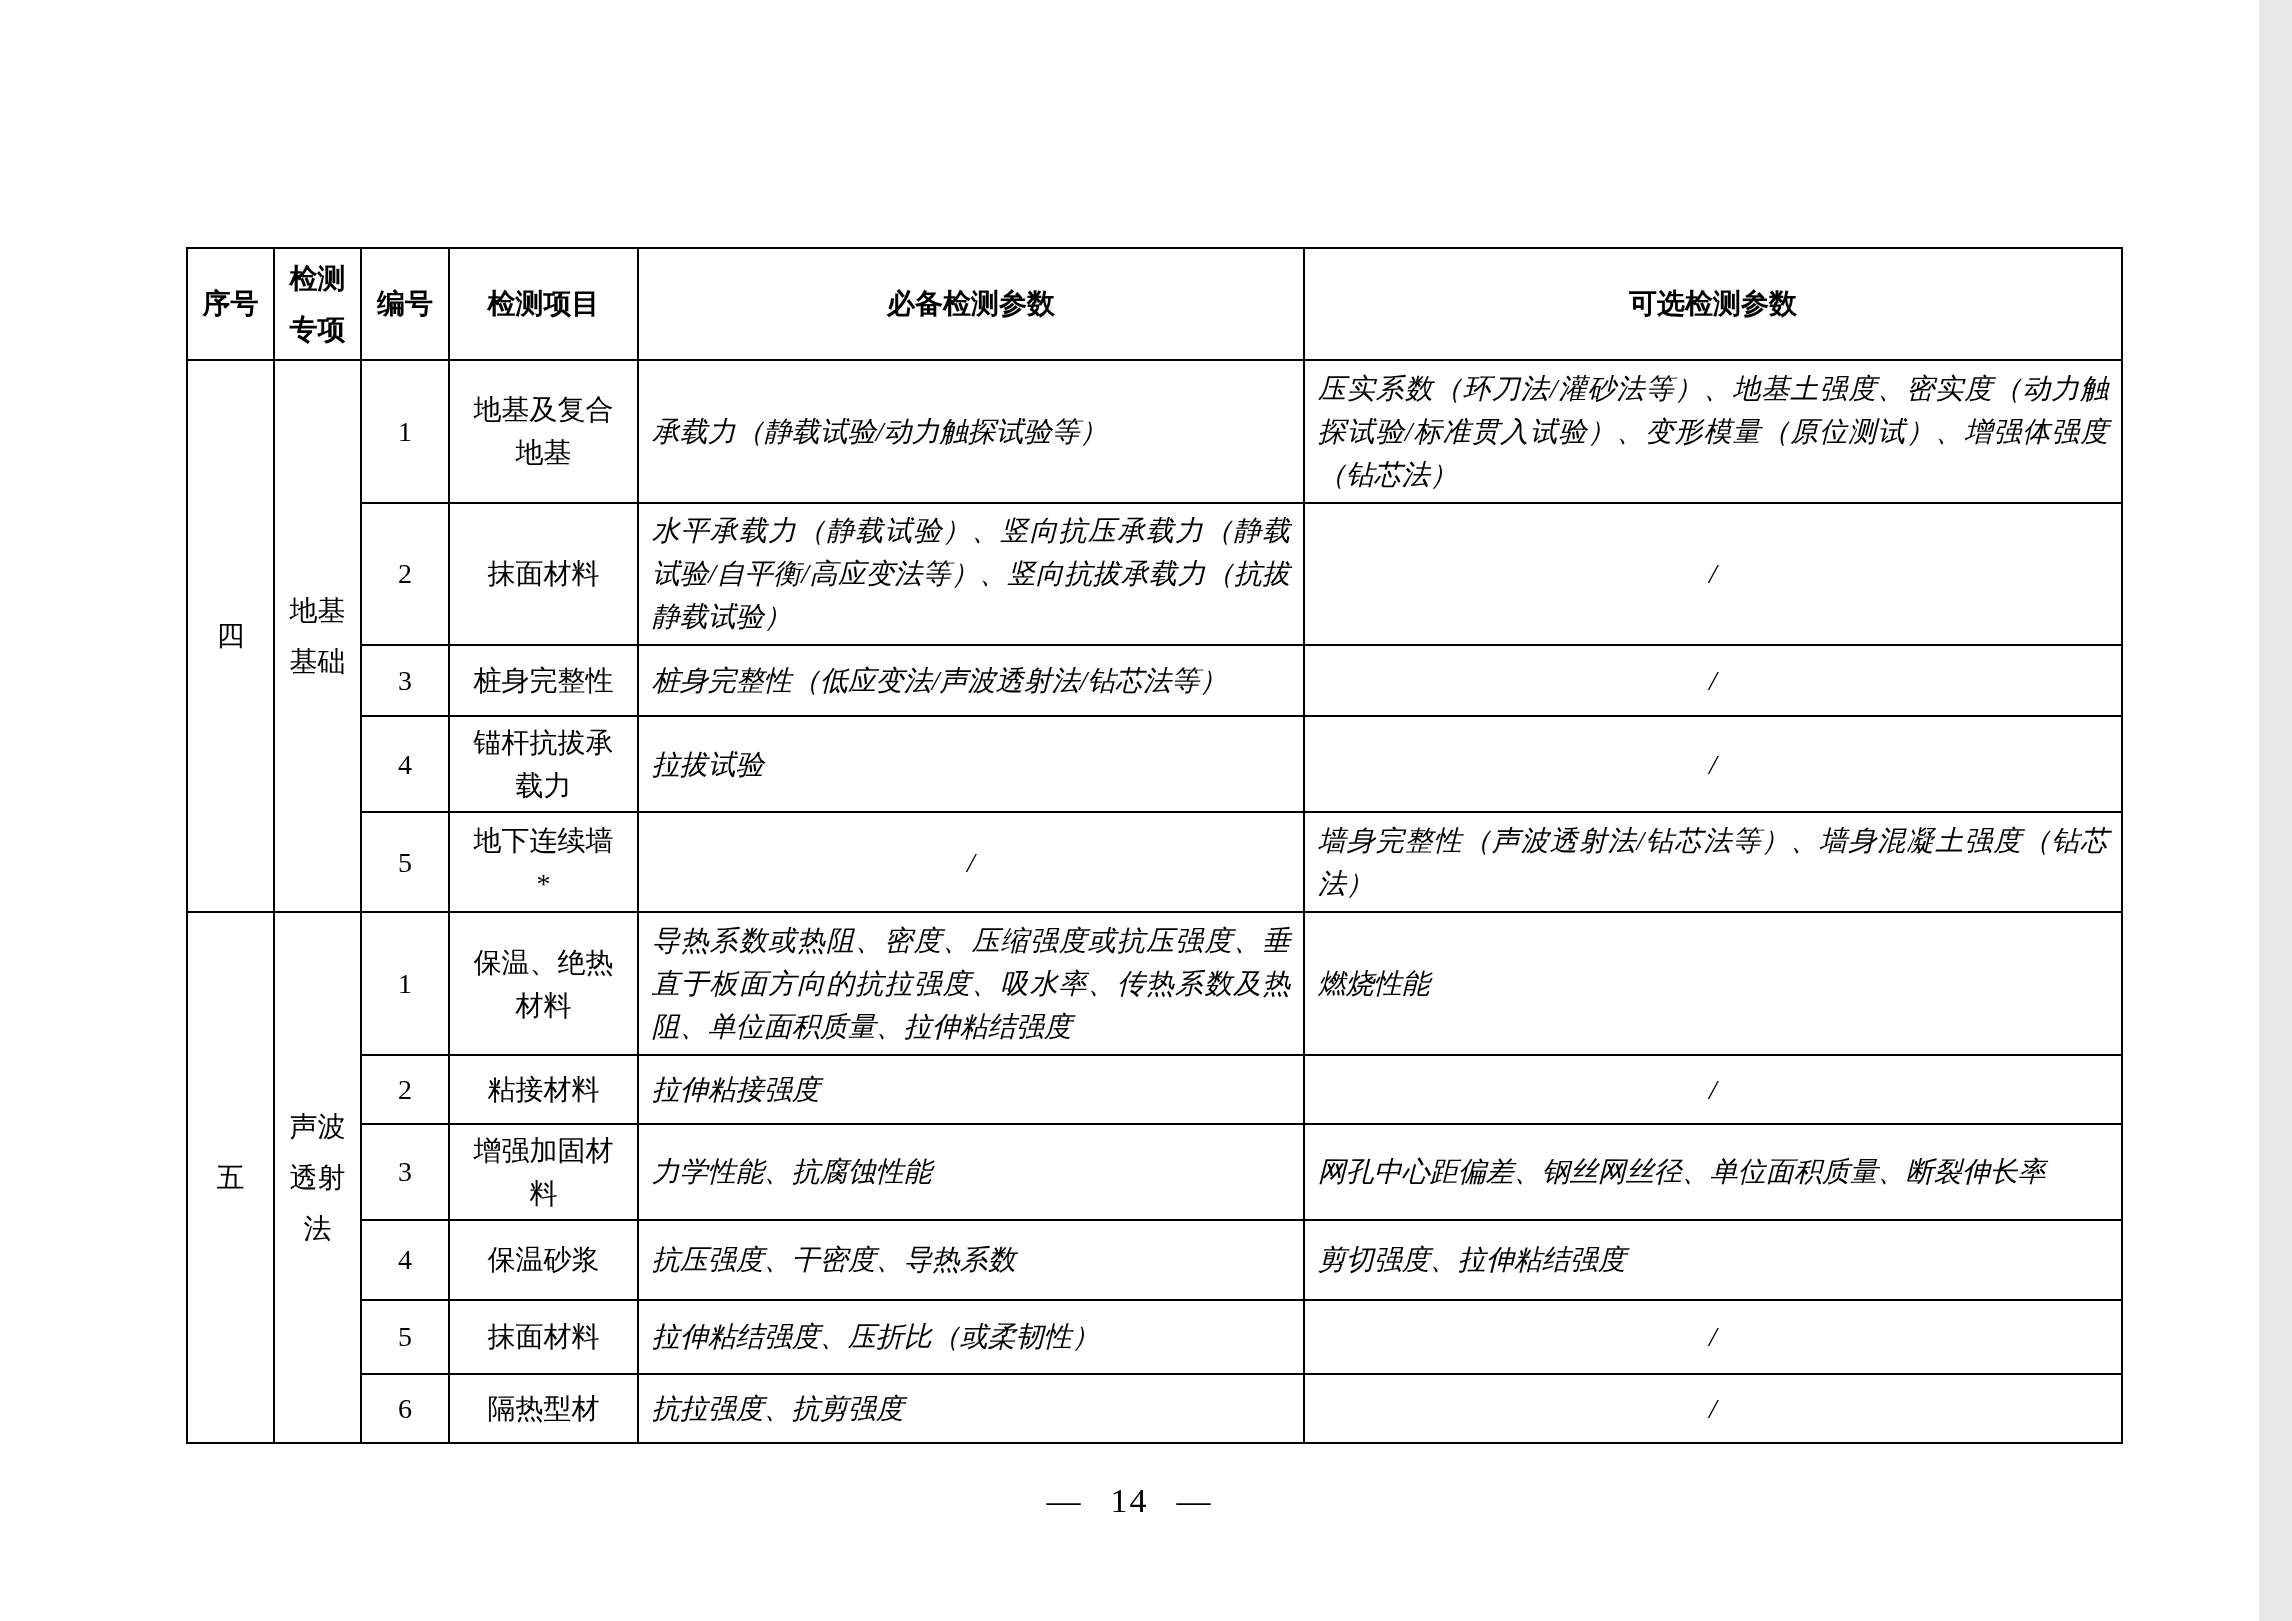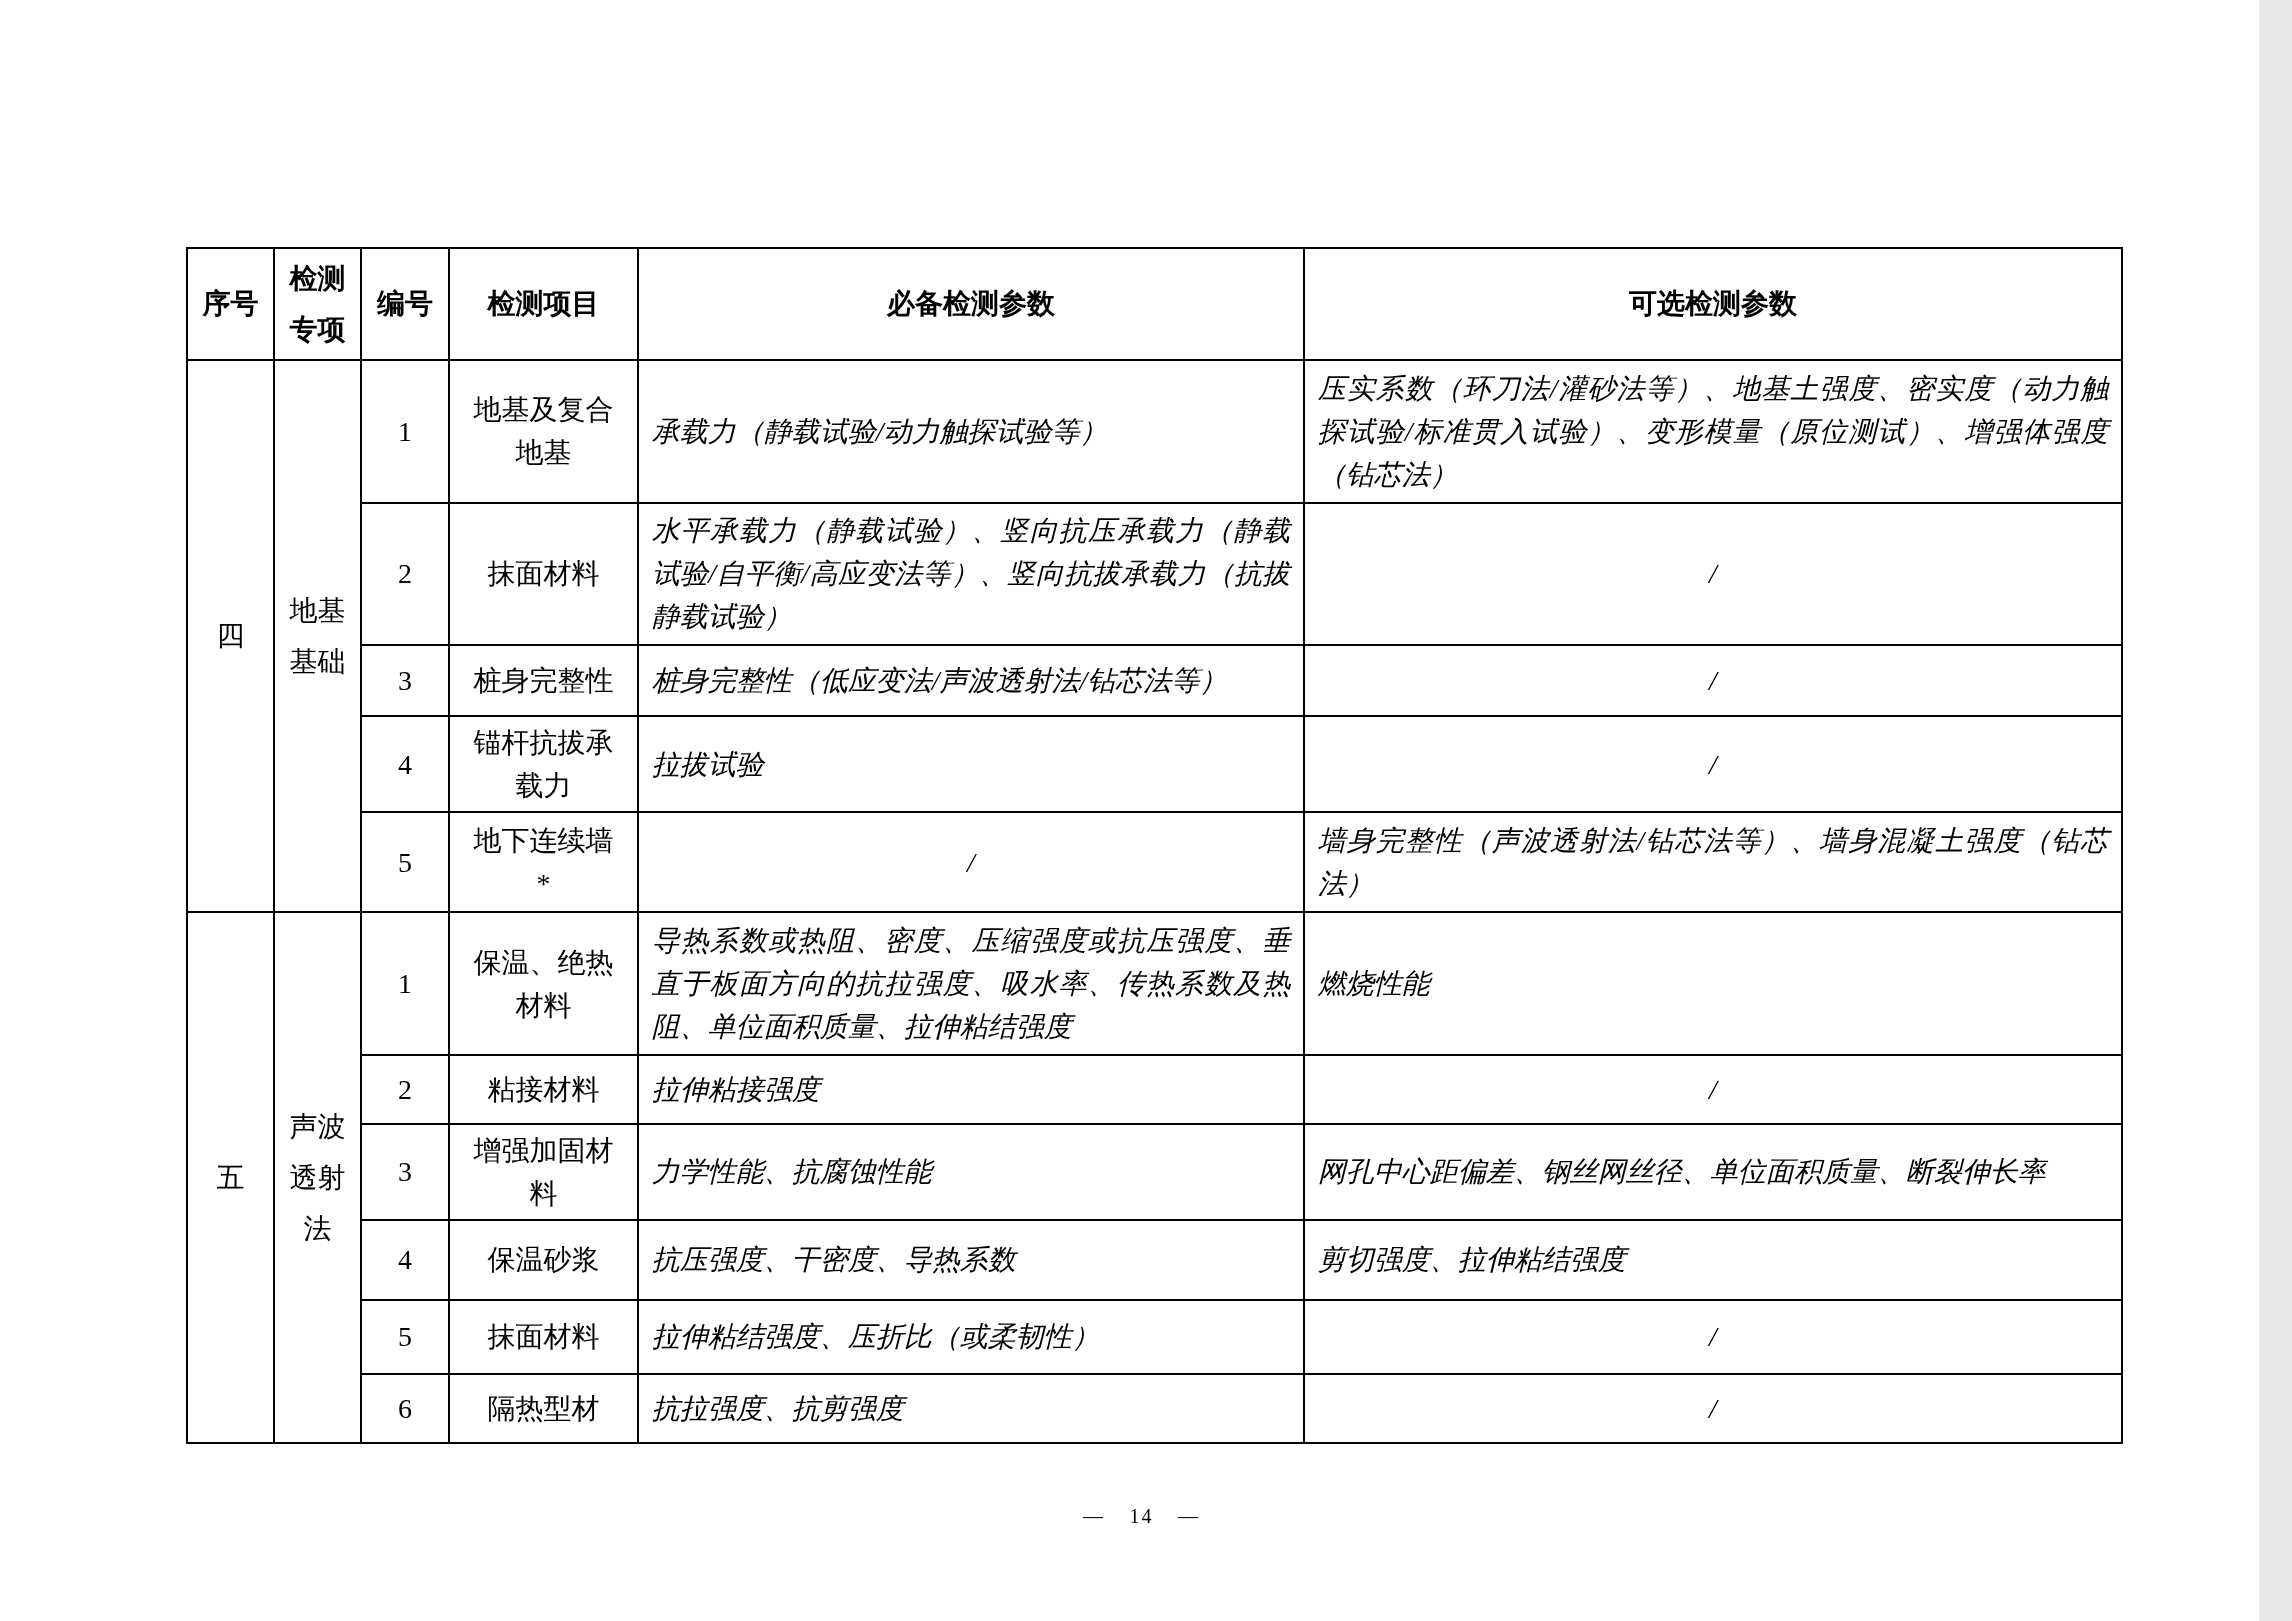--- a/index.html
+++ b/index.html
@@ -67,29 +67,28 @@
   td.c-req, td.c-opt {
     text-align: justify;
     padding: 5.9px 12.7px;
     font-style: italic;
   }
   td.center-slash {
     text-align: center !important;
   }
   .page-footer {
     position: absolute;
-    left: 12px;
+    left: 0;
     top: 1482px;
     width: 100%;
     text-align: center;
-    font-size: 20px;
+    font-size: 34px;
     letter-spacing: 2px;
     word-spacing: 17.6px;
     color: #000000;
-    margin-top: 23px;
   }
 </style>
 </head>
 <body>
 
 <div class="page">
 
   <table class="spec-table">
     <colgroup>
       <col style="width:87px">

